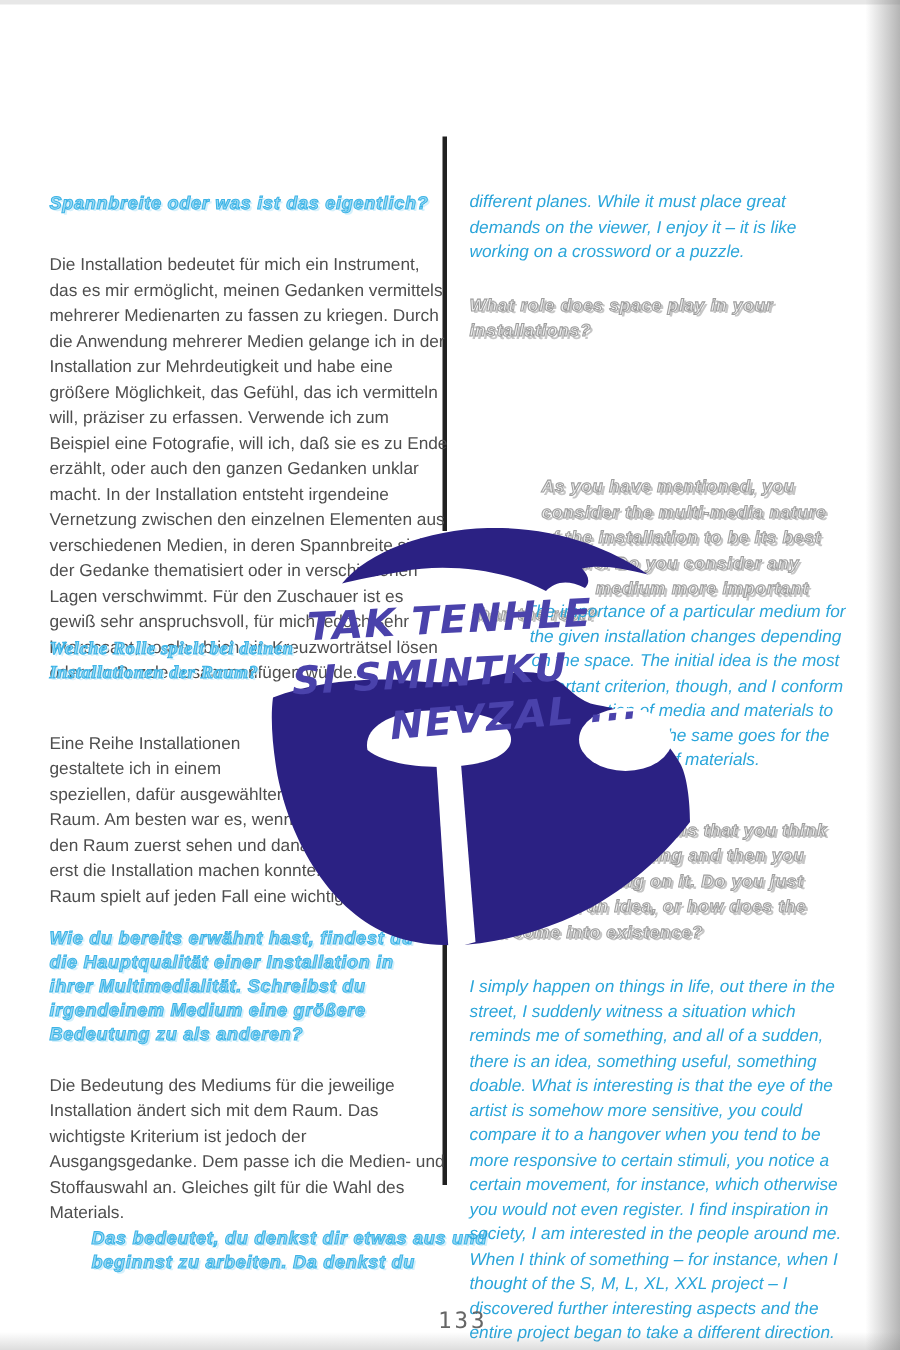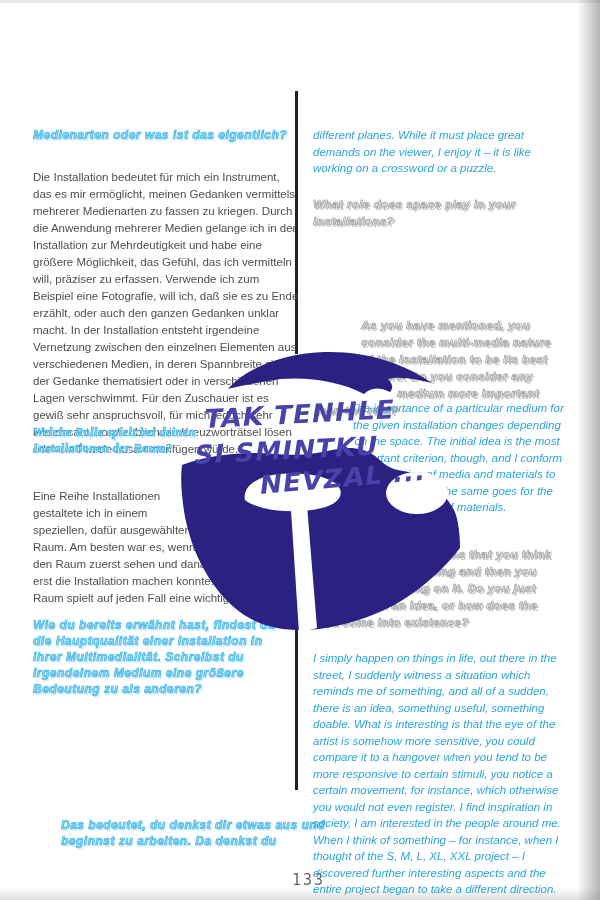--- a/index.html
+++ b/index.html
@@ -43,37 +43,38 @@
   }
 </style>
 </head>
 <body>
 
 <div class="abs" style="inset:0;">
 
   <div class="abs vline" style="top:91px;height:263px;"></div>
   <div class="abs vline" style="top:630px;height:160px;"></div>
 
-  <div class="abs q-de" style="left:33px;top:127px;width:264px;">Medienarten oder was ist das eigentlich?</div>
+  <div class="abs q-de" style="left:33px;top:127px;width:264px;">Spannbreite oder was ist das eigentlich?</div>
 
   <div class="abs a-de" style="left:33px;top:169px;width:266px;">Die Installation bedeutet für mich ein Instrument, das es mir ermöglicht, meinen Gedanken vermittels mehrerer Medienarten zu fassen zu kriegen. Durch die Anwendung mehrerer Medien gelange ich in der Installation zur Mehrdeutigkeit und habe eine größere Möglichkeit, das Gefühl, das ich vermitteln will, präziser zu erfassen. Verwende ich zum Beispiel eine Fotografie, will ich, daß sie es zu Ende erzählt, oder auch den ganzen Gedanken unklar macht. In der Installation entsteht irgendeine Vernetzung zwischen den einzelnen Elementen aus verschiedenen Medien, in deren Spannbreite sich der Gedanke thematisiert oder in verschiedenen Lagen verschwimmt. Für den Zuschauer ist es gewiß sehr anspruchsvoll, für mich jedoch sehr interessant, so als ob ich ein Kreuzworträtsel lösen oder ein Puzzle zusammenfügen würde.</div>
 
   <div class="abs q-de" style="left:33px;top:424px;width:185px;font-family:Liberation Serif, serif;">Welche Rolle spielt bei deinen Installationen der Raum?</div>
 
   <div class="abs a-de" style="left:33px;top:488px;width:263px;">
     <span class="fr" style="width:112px;height:34px;"></span>
     <span class="fr" style="width:76px;height:17px;"></span>
     <span class="fr" style="width:66px;height:34px;"></span>
     <span class="fr" style="width:36px;height:17px;"></span>
     <span class="fr" style="width:18px;height:17px;"></span>
     <span>Eine Reihe Installationen gestaltete ich in einem speziellen, dafür ausgewählten Raum. Am besten war es, wenn ich den Raum zuerst sehen und danach erst die Installation machen konnte. Der Raum spielt auf jeden Fall eine wichtige Rolle.</span>
   </div>
 
   <div class="abs q-de" style="left:33px;top:617px;width:245px;">Wie du bereits erwähnt hast, findest du die Hauptqualität einer Installation in ihrer Multimedialität. Schreibst du irgendeinem Medium eine größere Bedeutung zu als anderen?</div>
 
+  <div class="abs a-de" style="left:33px;top:716px;width:266px;">Die Bedeutung des Mediums für die jeweilige Installation ändert sich mit dem Raum. Das wichtigste Kriterium ist jedoch der Ausgangsgedanke. Dem passe ich die Medien- und Stoffauswahl an. Gleiches gilt für die Wahl des Materials.</div>
 
   <div class="abs q-de" style="left:33px;top:817px;width:266px;margin-left:28px;">Das bedeutet, du denkst dir etwas aus und beginnst zu arbeiten. Da denkst du</div>
 
   <div class="abs q-en" style="left:313px;top:196px;width:250px;">What role does space play in your installations?</div>
 
   <div class="abs a-en" style="left:313px;top:127px;width:258px;">different planes. While it must place great demands on the viewer, I enjoy it – it is like working on a crossword or a puzzle.</div>
 
 
   <div class="abs q-en" style="left:315px;top:317px;width:250px;">
     <span class="fl" style="width:46px;height:17px;margin-top:51px;"></span>

